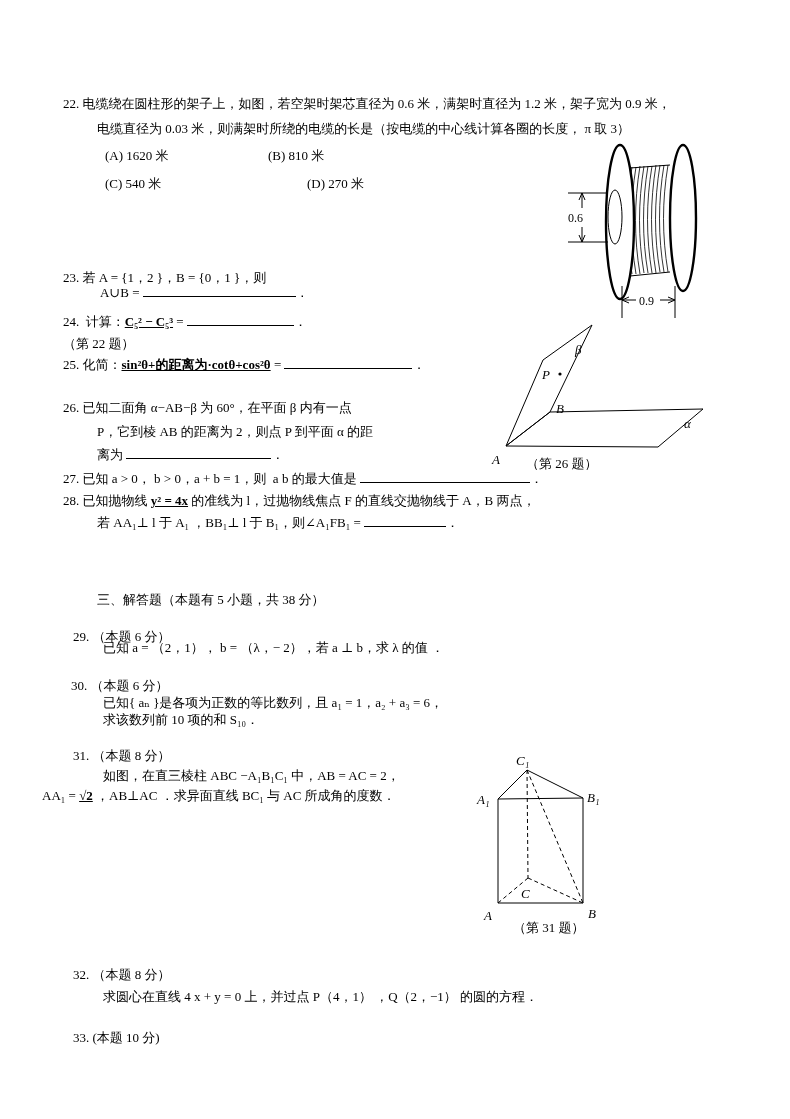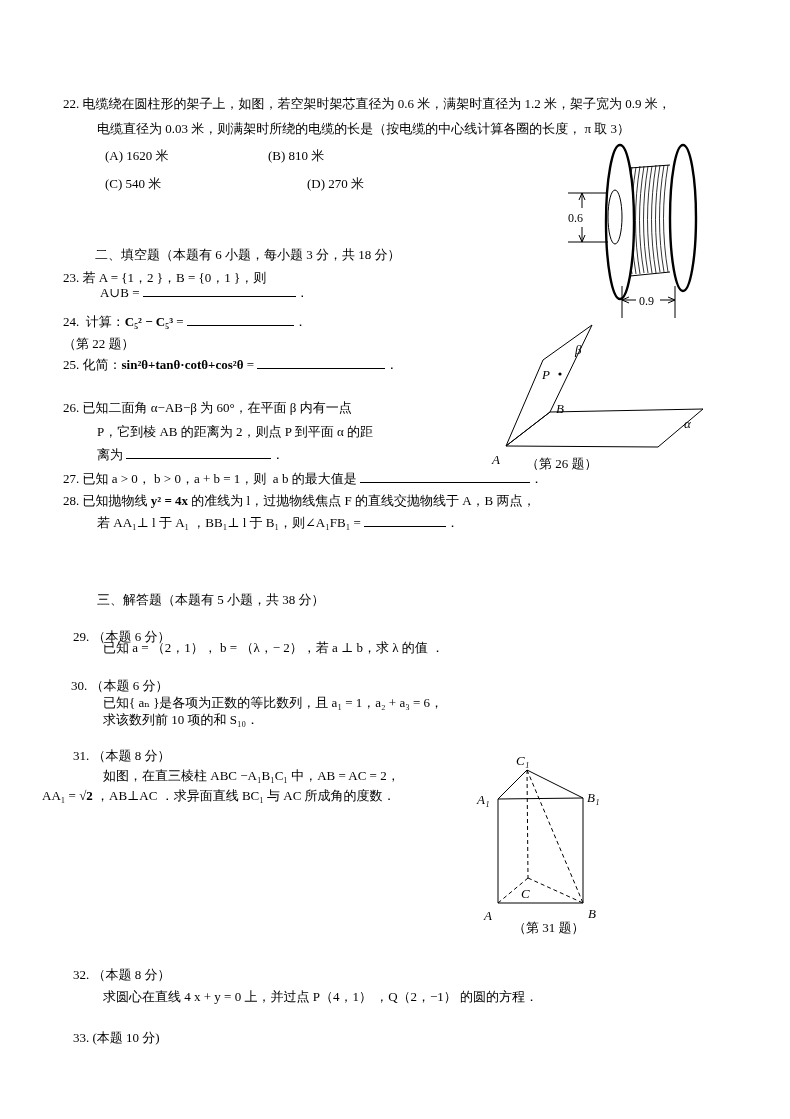--- a/index.html
+++ b/index.html
@@ -1,19 +1,19 @@
 <!DOCTYPE html>
 <html><head>
 <meta charset="utf-8">
 <style>
   html,body{margin:0;padding:0;background:#fff;}
   .page{position:relative;width:790px;height:1119px;background:#ffffff;
         font-family:"Liberation Serif","DejaVu Serif",serif;color:#000;overflow:hidden;}
   .ln{position:absolute;font-size:13px;line-height:18px;white-space:pre;}
-  .bf{font-weight:bold;}
+  .bf{font-weight:bold;text-decoration:underline;}
   .blank{display:inline-block;border-bottom:1px solid #000;height:12px;}
   .fig{position:absolute;}
   .fig text{font-family:"Liberation Serif","DejaVu Serif",serif;font-size:13px;font-style:italic;}
   .fig text.cap{font-style:normal;font-size:13px;}
   .fig text.dim{font-style:normal;font-size:12px;}
   .s{fill:none;stroke:#000;stroke-width:1;}
   .s2{fill:#fff;stroke:#000;stroke-width:2.4;}
   .dash{fill:none;stroke:#000;stroke-width:1;stroke-dasharray:4 3;}
   .thin{fill:none;stroke:#000;stroke-width:0.8;}
 </style>
@@ -64,30 +64,29 @@
       <line x1="64" y1="158" x2="64" y2="190"></line>
       <line x1="117" y1="158" x2="117" y2="190"></line>
       <line x1="64" y1="172" x2="78" y2="172"></line>
       <path d="M71,169 L64,172 L71,175" fill="none"></path>
       <line x1="102" y1="172" x2="117" y2="172"></line>
       <path d="M110,169 L117,172 L110,175" fill="none"></path>
     </g>
     <text class="dim" x="81" y="177">0.9</text>
   </svg>
 
-  <div class="ln" style="left:95px;top:246px">二、填空题（本题有 6 小题，每小题 3 分，共 18 分）</div>
 
   <div class="ln" style="left:63px;top:269px">23. 若 A = {1，2 }，B = {0，1 }，则</div>
   <div class="ln" style="left:100px;top:284px"><span>A∪B = </span><span class="blank" style="width:153px"></span><span>．</span></div>
 
   <div class="ln" style="left:63px;top:313px"><span>24.  计算：</span><span class="bf">C₅² − C₅³</span><span> = </span><span class="blank" style="width:107px"></span><span>．</span></div>
 
   <div class="ln" style="left:63px;top:335px">（第 22 题）</div>
 
-  <div class="ln" style="left:63px;top:356px"><span>25. 化简：</span><span class="bf">sin²θ+tanθ·cotθ+cos²θ</span><span> = </span><span class="blank" style="width:128px"></span><span>．</span></div>
+  <div class="ln" style="left:63px;top:356px"><span>25. 化简：</span><span class="bf">sin²θ+的距离为·cotθ+cos²θ</span><span> = </span><span class="blank" style="width:128px"></span><span>．</span></div>
 
   <div class="ln" style="left:63px;top:399px">26. 已知二面角 α−AB−β 为 60°，在平面 β 内有一点</div>
   <div class="ln" style="left:97px;top:423px">P，它到棱 AB 的距离为 2，则点 P 到平面 α 的距</div>
   <div class="ln" style="left:97px;top:446px"><span>离为 </span><span class="blank" style="width:145px"></span><span>．</span></div>
 
   <svg class="fig" style="left:480px;top:318px" width="250" height="152" viewBox="0 0 250 152">
     <polygon class="s" points="26,128 63,42 112,7 70,94"></polygon>
     <polygon class="s" points="26,128 70,94 223,91 178,129"></polygon>
     <circle cx="80" cy="56" r="1.6" fill="#000"></circle>
     <text x="95" y="36">β</text>

